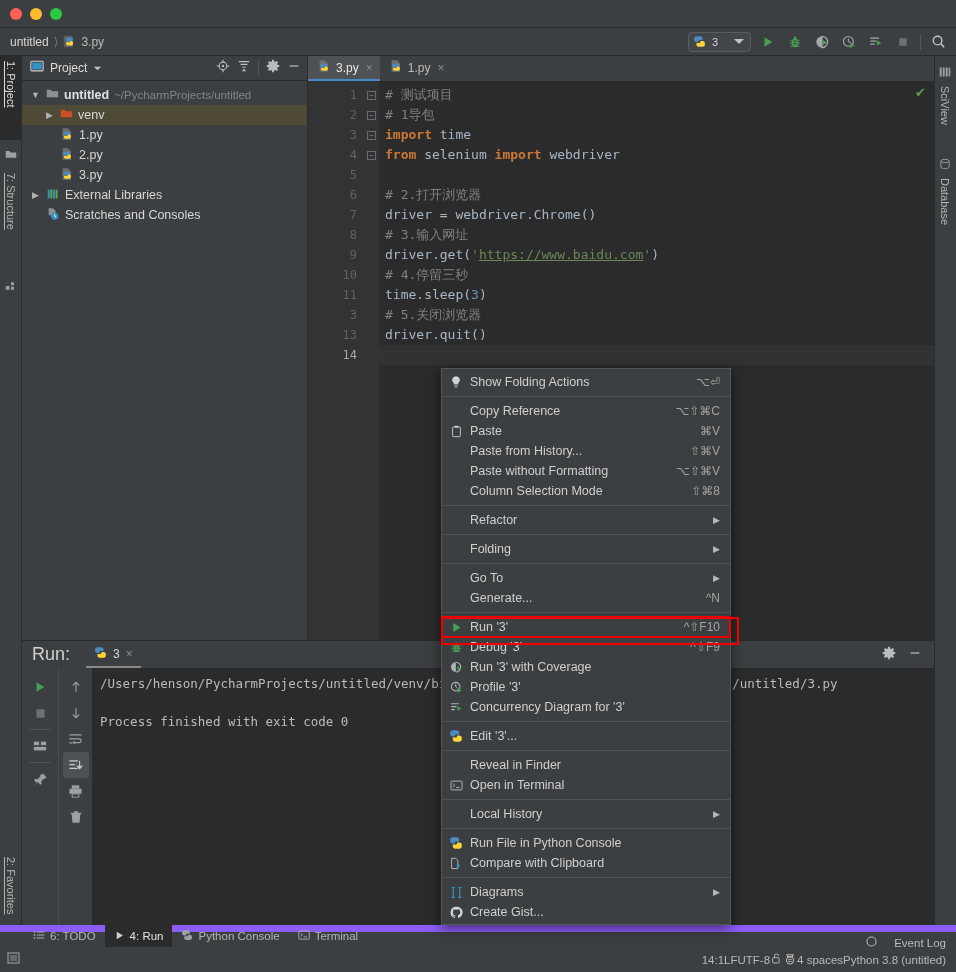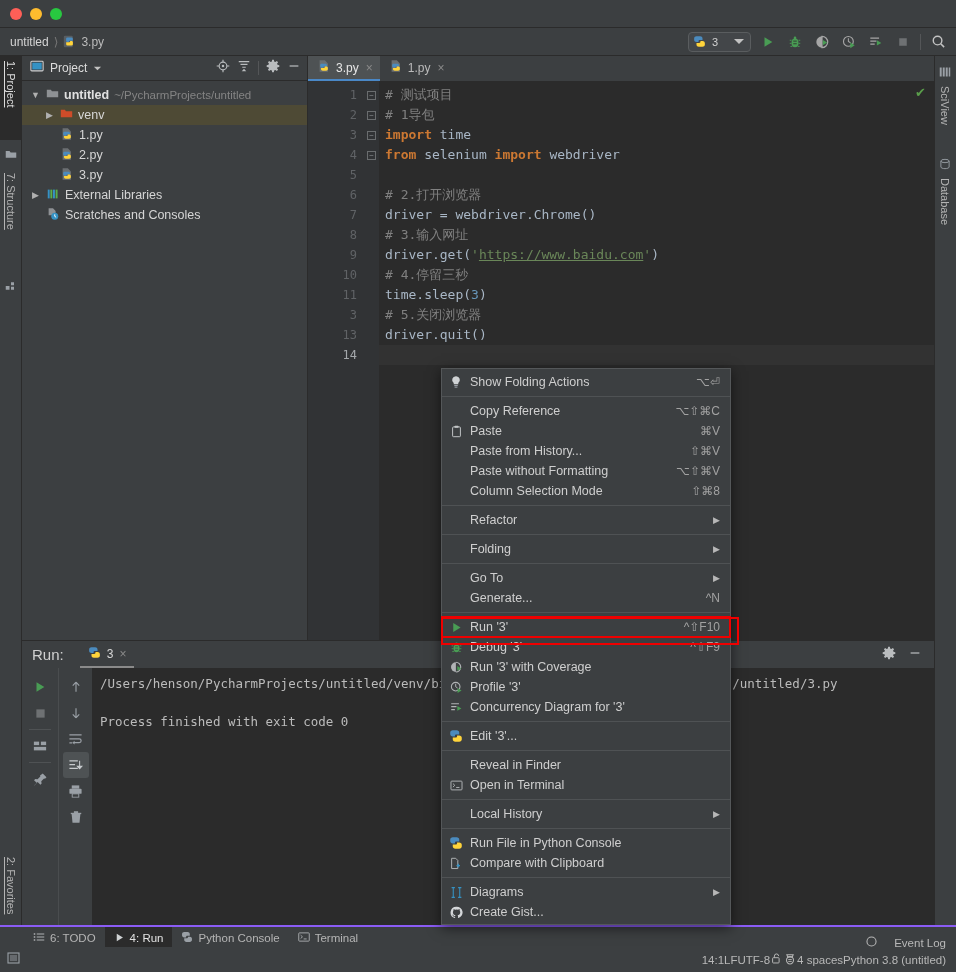--- a/index.html
+++ b/index.html
@@ -133,21 +133,21 @@
   .link{ color:#6a8759; text-decoration:underline; }
   .caret-line { background:#323232; }
   .check { position:absolute; right:8px; top:4px; color:#5a9e4b; font-size:13px; }
 
   
   .runpanel {
     position:absolute; left:22px; top:640px; width:912px; height:292px;
     background:#3c3f41; border-top:1px solid #2b2b2b;
   }
   .run-header { height:27px; display:flex; align-items:center; padding-left:10px; }
-  .run-header .lab { font-size:15px; color:#d0d0d0; margin-right:16px; }
+  .run-header .lab { font-size:18px; color:#d0d0d0; margin-right:16px; }
   .run-tab {
     display:flex; align-items:center; gap:6px; height:27px; padding:0 8px;
     font-size:12px; color:#d7d7d7; border-bottom:2px solid #8a8a8a;
   }
   .run-tab .x { color:#8a8a8a; }
   .run-header .hdr-right { margin-left:auto; display:flex; gap:12px; padding-right:12px; }
   .run-body { position:absolute; left:0; top:27px; width:912px; height:265px; display:flex; }
   .run-gutter1 { width:36px; background:#3c3f41; padding-top:6px; display:flex; flex-direction:column; align-items:center; gap:0; }
   .run-gutter2 { width:34px; background:#3c3f41; padding-top:6px; display:flex; flex-direction:column; align-items:center; border-left:1px solid #4a4d4f;}
   .gbtn { width:26px; height:26px; display:flex; align-items:center; justify-content:center; }
@@ -155,22 +155,22 @@
   .ghr { width:22px; height:1px; background:#4f5254; margin:3px 0; }
   .console {
     flex:1; background:#2b2b2b; color:#bbbbbb;
     font-family:"DejaVu Sans Mono", monospace; font-size:12.5px;
     padding:8px 0 0 8px; white-space:pre; overflow:hidden;
   }
 
   
   .bottomstrip {
     position:absolute; left:0; bottom:25px; width:956px; height:22px;
-    background:#3c3f41; border-top:2px solid #8b5cf6;
-    display:flex; align-items:flex-start;
+    background:#3c3f41; border-top:7px solid #8b5cf6;
+    display:flex; align-items:flex-end;
   }
   .hbtn {
     height:22px; display:flex; align-items:center; gap:5px;
     padding:0 9px; font-size:11.5px; color:#b5b5b5;
   }
   .hbtn.active { background:#2b2b2b; color:#e2e2e2; }
 
   
   .statusbar {
     position:absolute; left:0; bottom:0; width:956px; height:25px;

